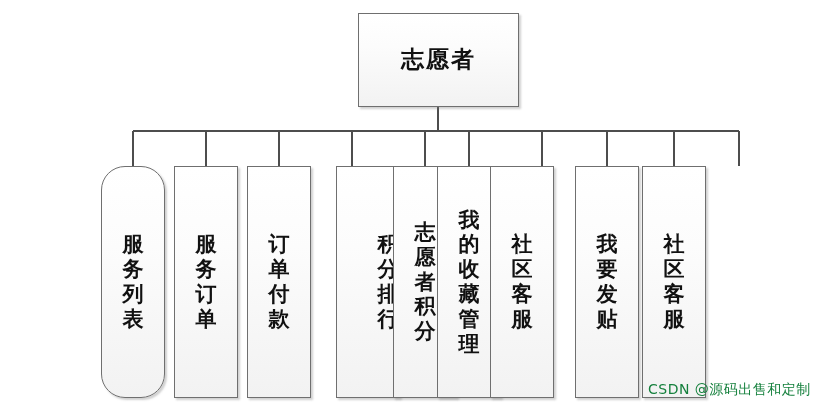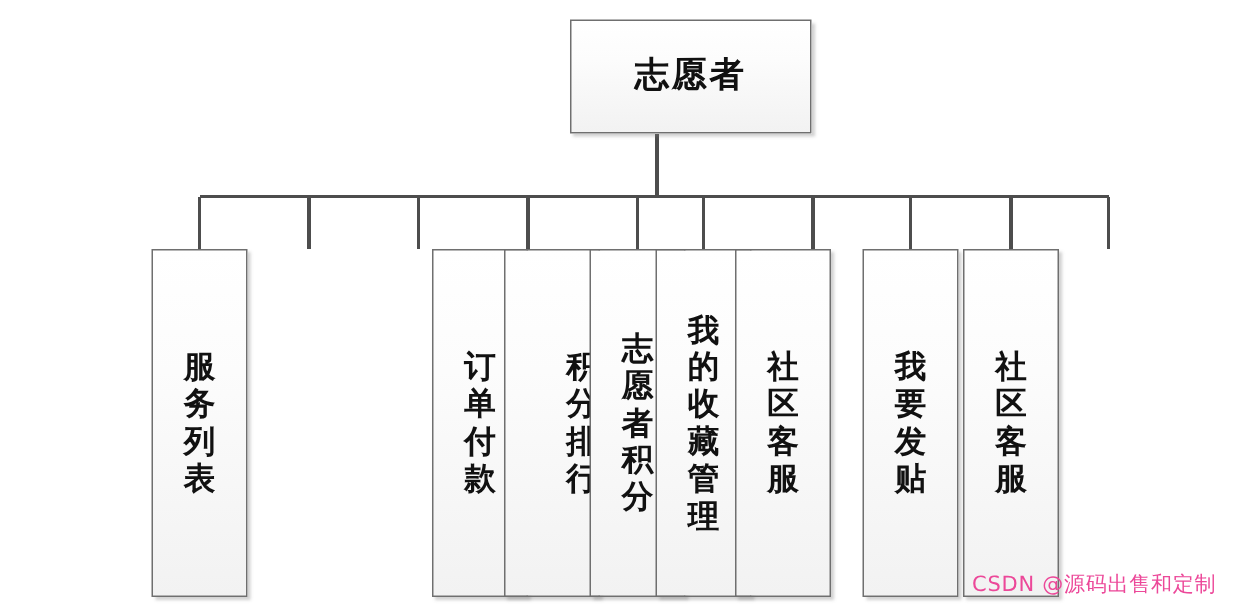--- a/index.html
+++ b/index.html
@@ -37,24 +37,24 @@
     box-sizing: border-box;
     border: 1px solid #6f6f6f;
     background: linear-gradient(to bottom, #ffffff 0%, #fcfcfc 35%, #f2f2f2 100%);
     box-shadow: 2px 2px 2px rgba(120,120,120,0.35);
     display: flex;
     align-items: center;
     justify-content: center;
   }
 
   .node-root {
-    left: 380px;
+    left: 358px;
     top: 13px;
     width: 161px;
-    height: 76px;
+    height: 94px;
   }
 
   .root-label {
     font-size: 23px;
     font-weight: bold;
     color: #111111;
     letter-spacing: 2px;
     line-height: 1.1;
     text-align: center;
     white-space: nowrap;
@@ -75,21 +75,21 @@
     width: 30px;
     word-break: break-all;
     white-space: normal;
   }
 
   .watermark {
     position: absolute;
     left: 648px;
     top: 381px;
     font-size: 14px;
-    color: #ec4899;
+    color: #15803d;
     letter-spacing: 0.5px;
     white-space: nowrap;
     font-family: "DejaVu Sans", "Liberation Sans", sans-serif;
   }
 </style>
 </head>
 <body>
 
 <div id="diagram">
 
@@ -107,26 +107,29 @@
       <line x1="607" y1="131" x2="607" y2="166"></line>
       <line x1="674" y1="131" x2="674" y2="166"></line>
       <line x1="739" y1="131" x2="739" y2="166"></line>
     </g>
   </svg>
 
   <div class="node node-root">
     <span class="root-label">志愿者</span>
   </div>
 
-  <div class="node node-child" style="left:101px;">
+  <div class="node node-child" style="left:101px;border-radius:24px;">
     <span class="child-label">服务列表</span>
   </div>
 
+  <div class="node node-child" style="left:174px;">
+    <span class="child-label">服务订单</span>
+  </div>
 
-  <div class="node node-child" style="left:247px;margin-left:41px;">
+  <div class="node node-child" style="left:247px;">
     <span class="child-label">订单付款</span>
   </div>
 
   <div class="node node-child" style="left:336px;padding-left:40px;">
     <span class="child-label">积分排行</span>
   </div>
 
   <div class="node node-child" style="left:393px;">
     <span class="child-label">志愿者积分</span>
   </div>

